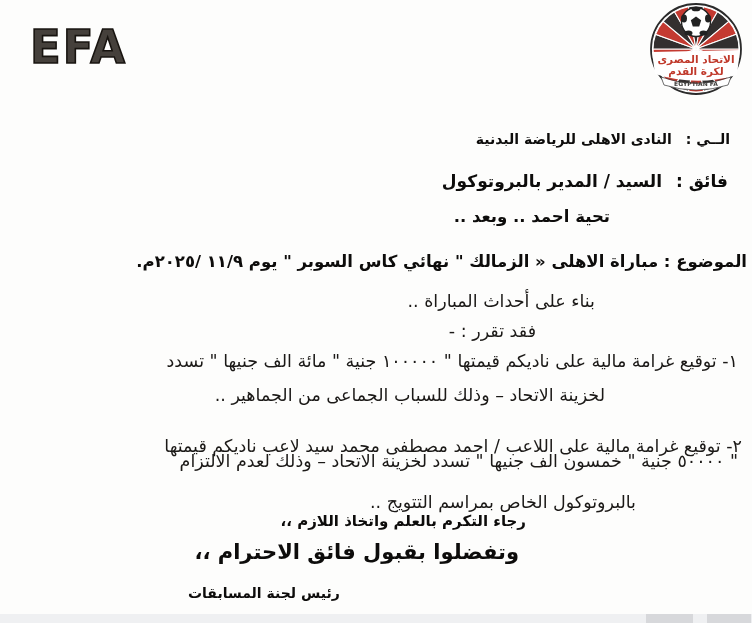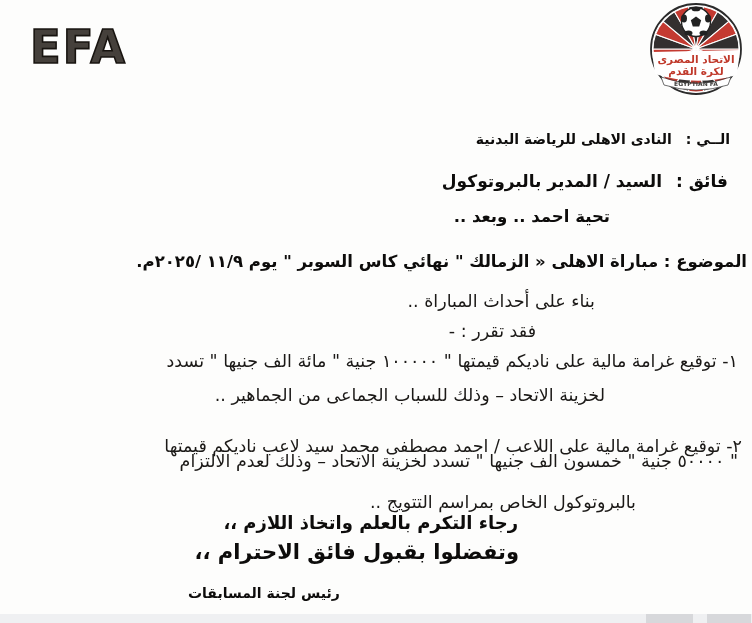--- a/index.html
+++ b/index.html
@@ -27,21 +27,21 @@
   .attn-line{top:171px;right:24px;font-size:17px;}
   .greet-line{top:207px;right:142px;font-size:16.5px;}
   .subject-line{top:252px;right:5px;font-size:16.5px;}
   .intro-line{top:291px;right:157px;}
   .lead-line{top:321px;right:216px;}
   .item1a{top:351px;right:14px;}
   .item1b{top:385px;right:147px;}
   .item2a{top:436px;right:10px;}
   .item2b{top:451px;right:14px;}
   .item2c{top:483px;right:116px;margin-top:9px;}
-  .close1{top:512px;right:234px;font-size:18px;}
+  .close1{top:512px;right:226px;font-size:15px;}
   .close2{top:540px;right:233px;font-size:21px;}
   .sig-line{top:585px;left:188px;right:auto;font-size:14px;}
   .label-gap{display:inline-block;width:14px;}
   
   .scan-strip{position:absolute;left:0;bottom:0;width:752px;height:9px;background:#eff0f2;}
   .scan-sq{position:absolute;bottom:0;height:9px;background:#d7d8db;}
   .scan-sq.a{left:646px;width:47px;}
   .scan-sq.b{left:707px;width:44px;}
 </style>
 </head>

